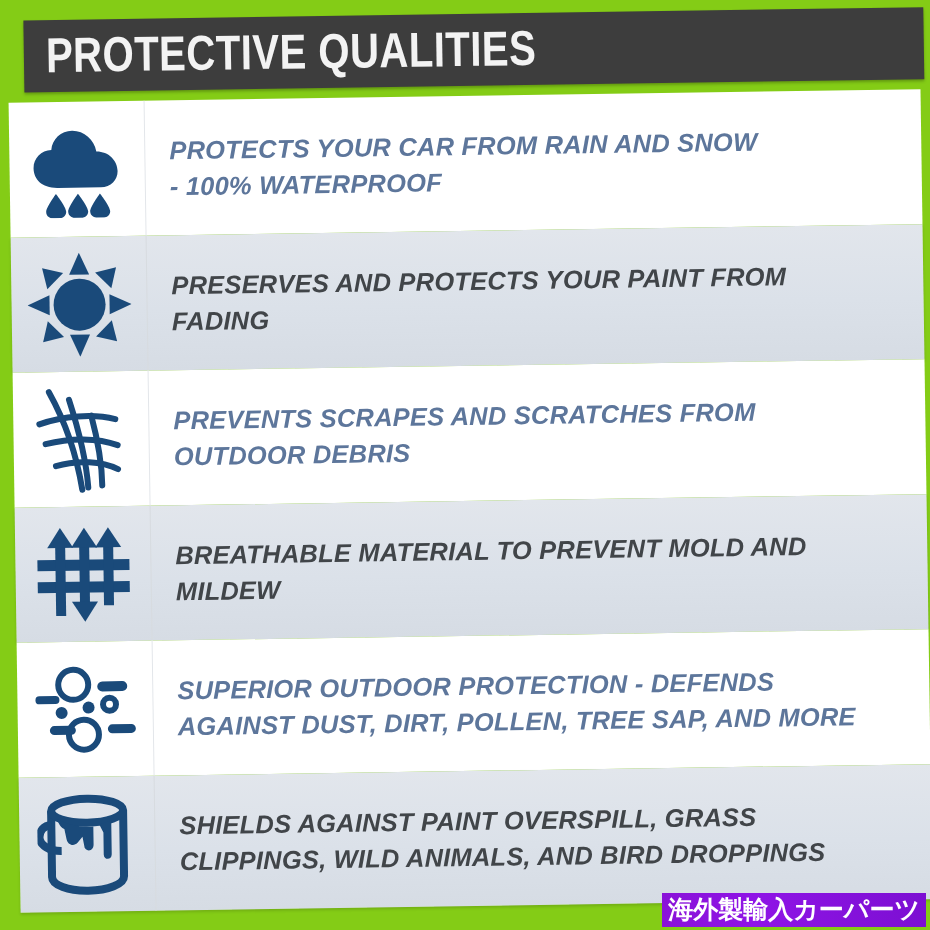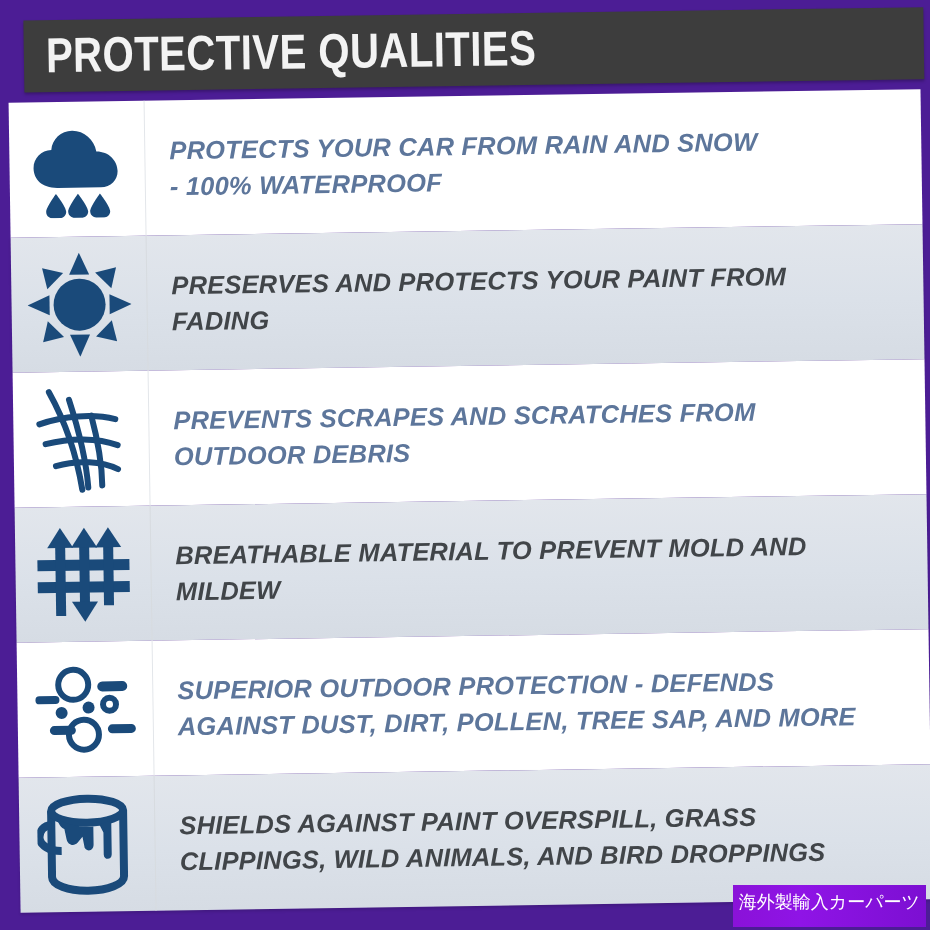--- a/index.html
+++ b/index.html
@@ -9,21 +9,21 @@
     height: 930px;
     background: #ffffff;
     font-family: "Liberation Sans", sans-serif;
     overflow: hidden;
   }
 
   #infographic {
     position: relative;
     width: 930px;
     height: 930px;
-    background: #4c1d95;
+    background: #84cc16;
     overflow: hidden;
   }
 
   
   .sheet {
     position: absolute;
     left: 0;
     top: 0;
     width: 930px;
     height: 930px;
@@ -116,24 +116,24 @@
 
   svg { display: block; }
 
   
   .jp-badge {
     position: absolute;
     right: 4px;
     bottom: 3px;
     background: linear-gradient(90deg, #8a12d8 0%, #8f14e6 35%, #7c0fd2 100%);
     color: #ffffff;
-    font-size: 18px;
+    font-size: 25px;
     line-height: 21px;
-    font-weight: normal;
-    padding: 6px 6px 15px 6px;
+    font-weight: bold;
+    padding: 6px 6px 7px 6px;
     letter-spacing: 0px;
     white-space: nowrap;
     font-family: "DejaVu Sans", sans-serif;
     z-index: 40;
   }
 </style>
 </head>
 <body>
 
 <div id="infographic">

